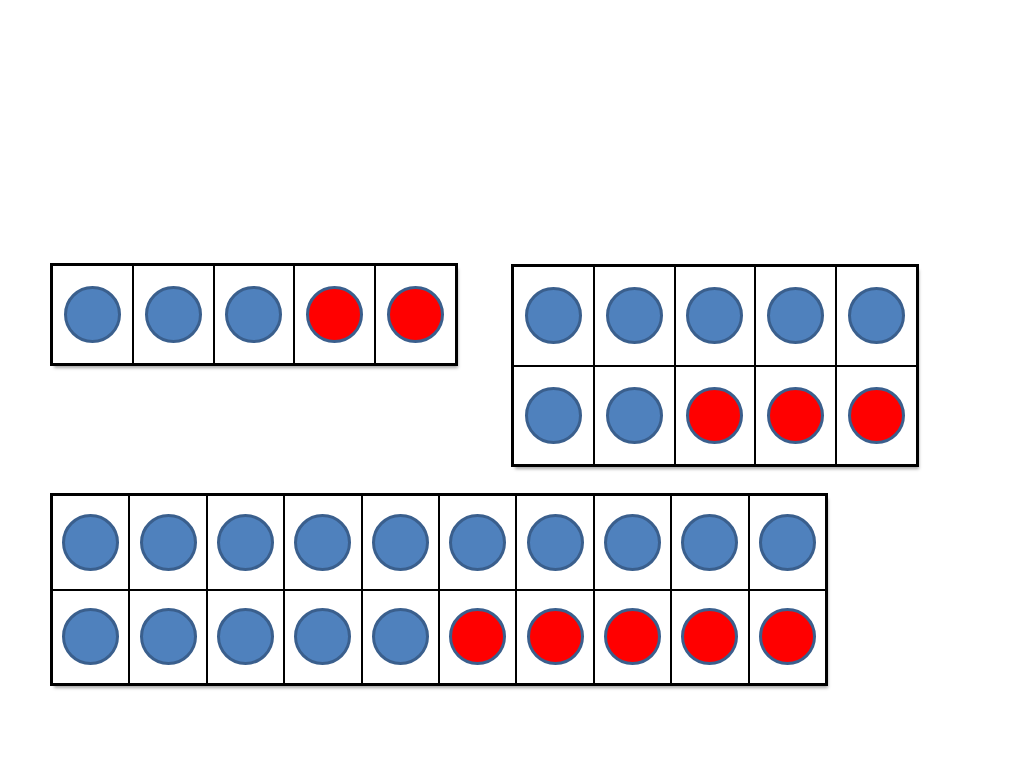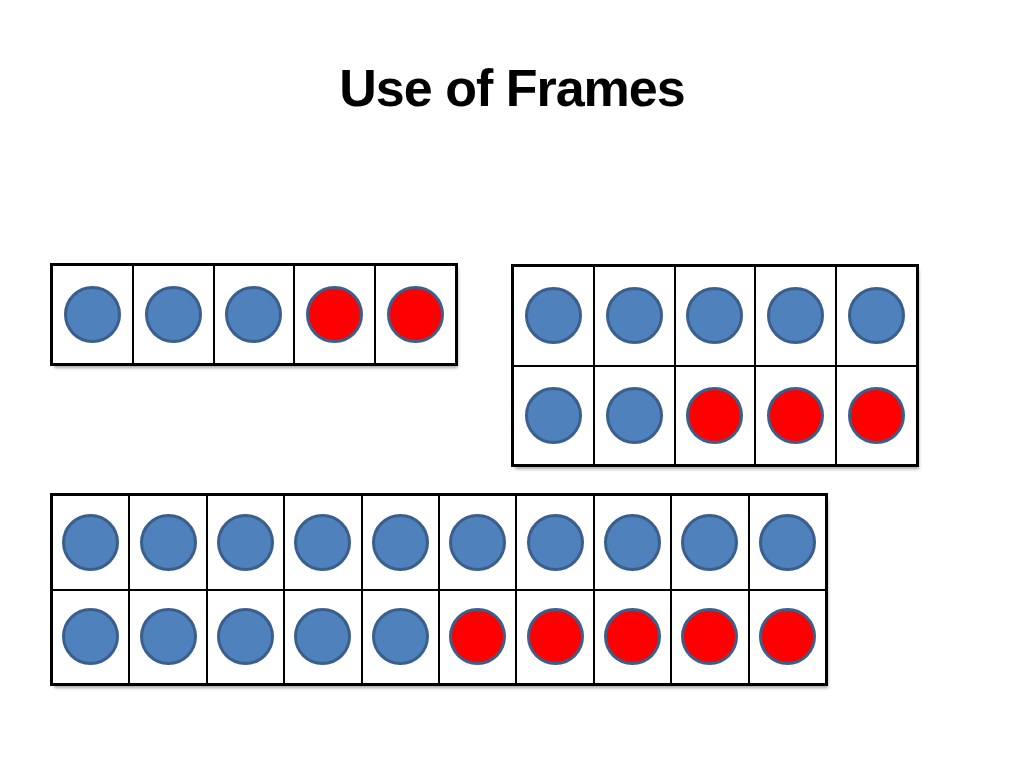--- a/index.html
+++ b/index.html
@@ -54,21 +54,20 @@
     border-radius: 50%;
     border-style: solid;
     border-width: 3px;
     box-sizing: border-box;
   }
 </style>
 </head>
 <body>
 
 <div class="slide">
-  <div class="title">Use of Frames</div>
 
   <div class="frame frame-a" style="grid-template-columns: repeat(5, 1fr); grid-template-rows: repeat(1, 1fr);">
       <div class="cell">
         <div class="counter" style="background: rgb(79, 129, 189); border-color: rgb(58, 95, 141);"></div>
       </div>
       <div class="cell">
         <div class="counter" style="background: rgb(79, 129, 189); border-color: rgb(58, 95, 141);"></div>
       </div>
       <div class="cell">
         <div class="counter" style="background: rgb(79, 129, 189); border-color: rgb(58, 95, 141);"></div>

